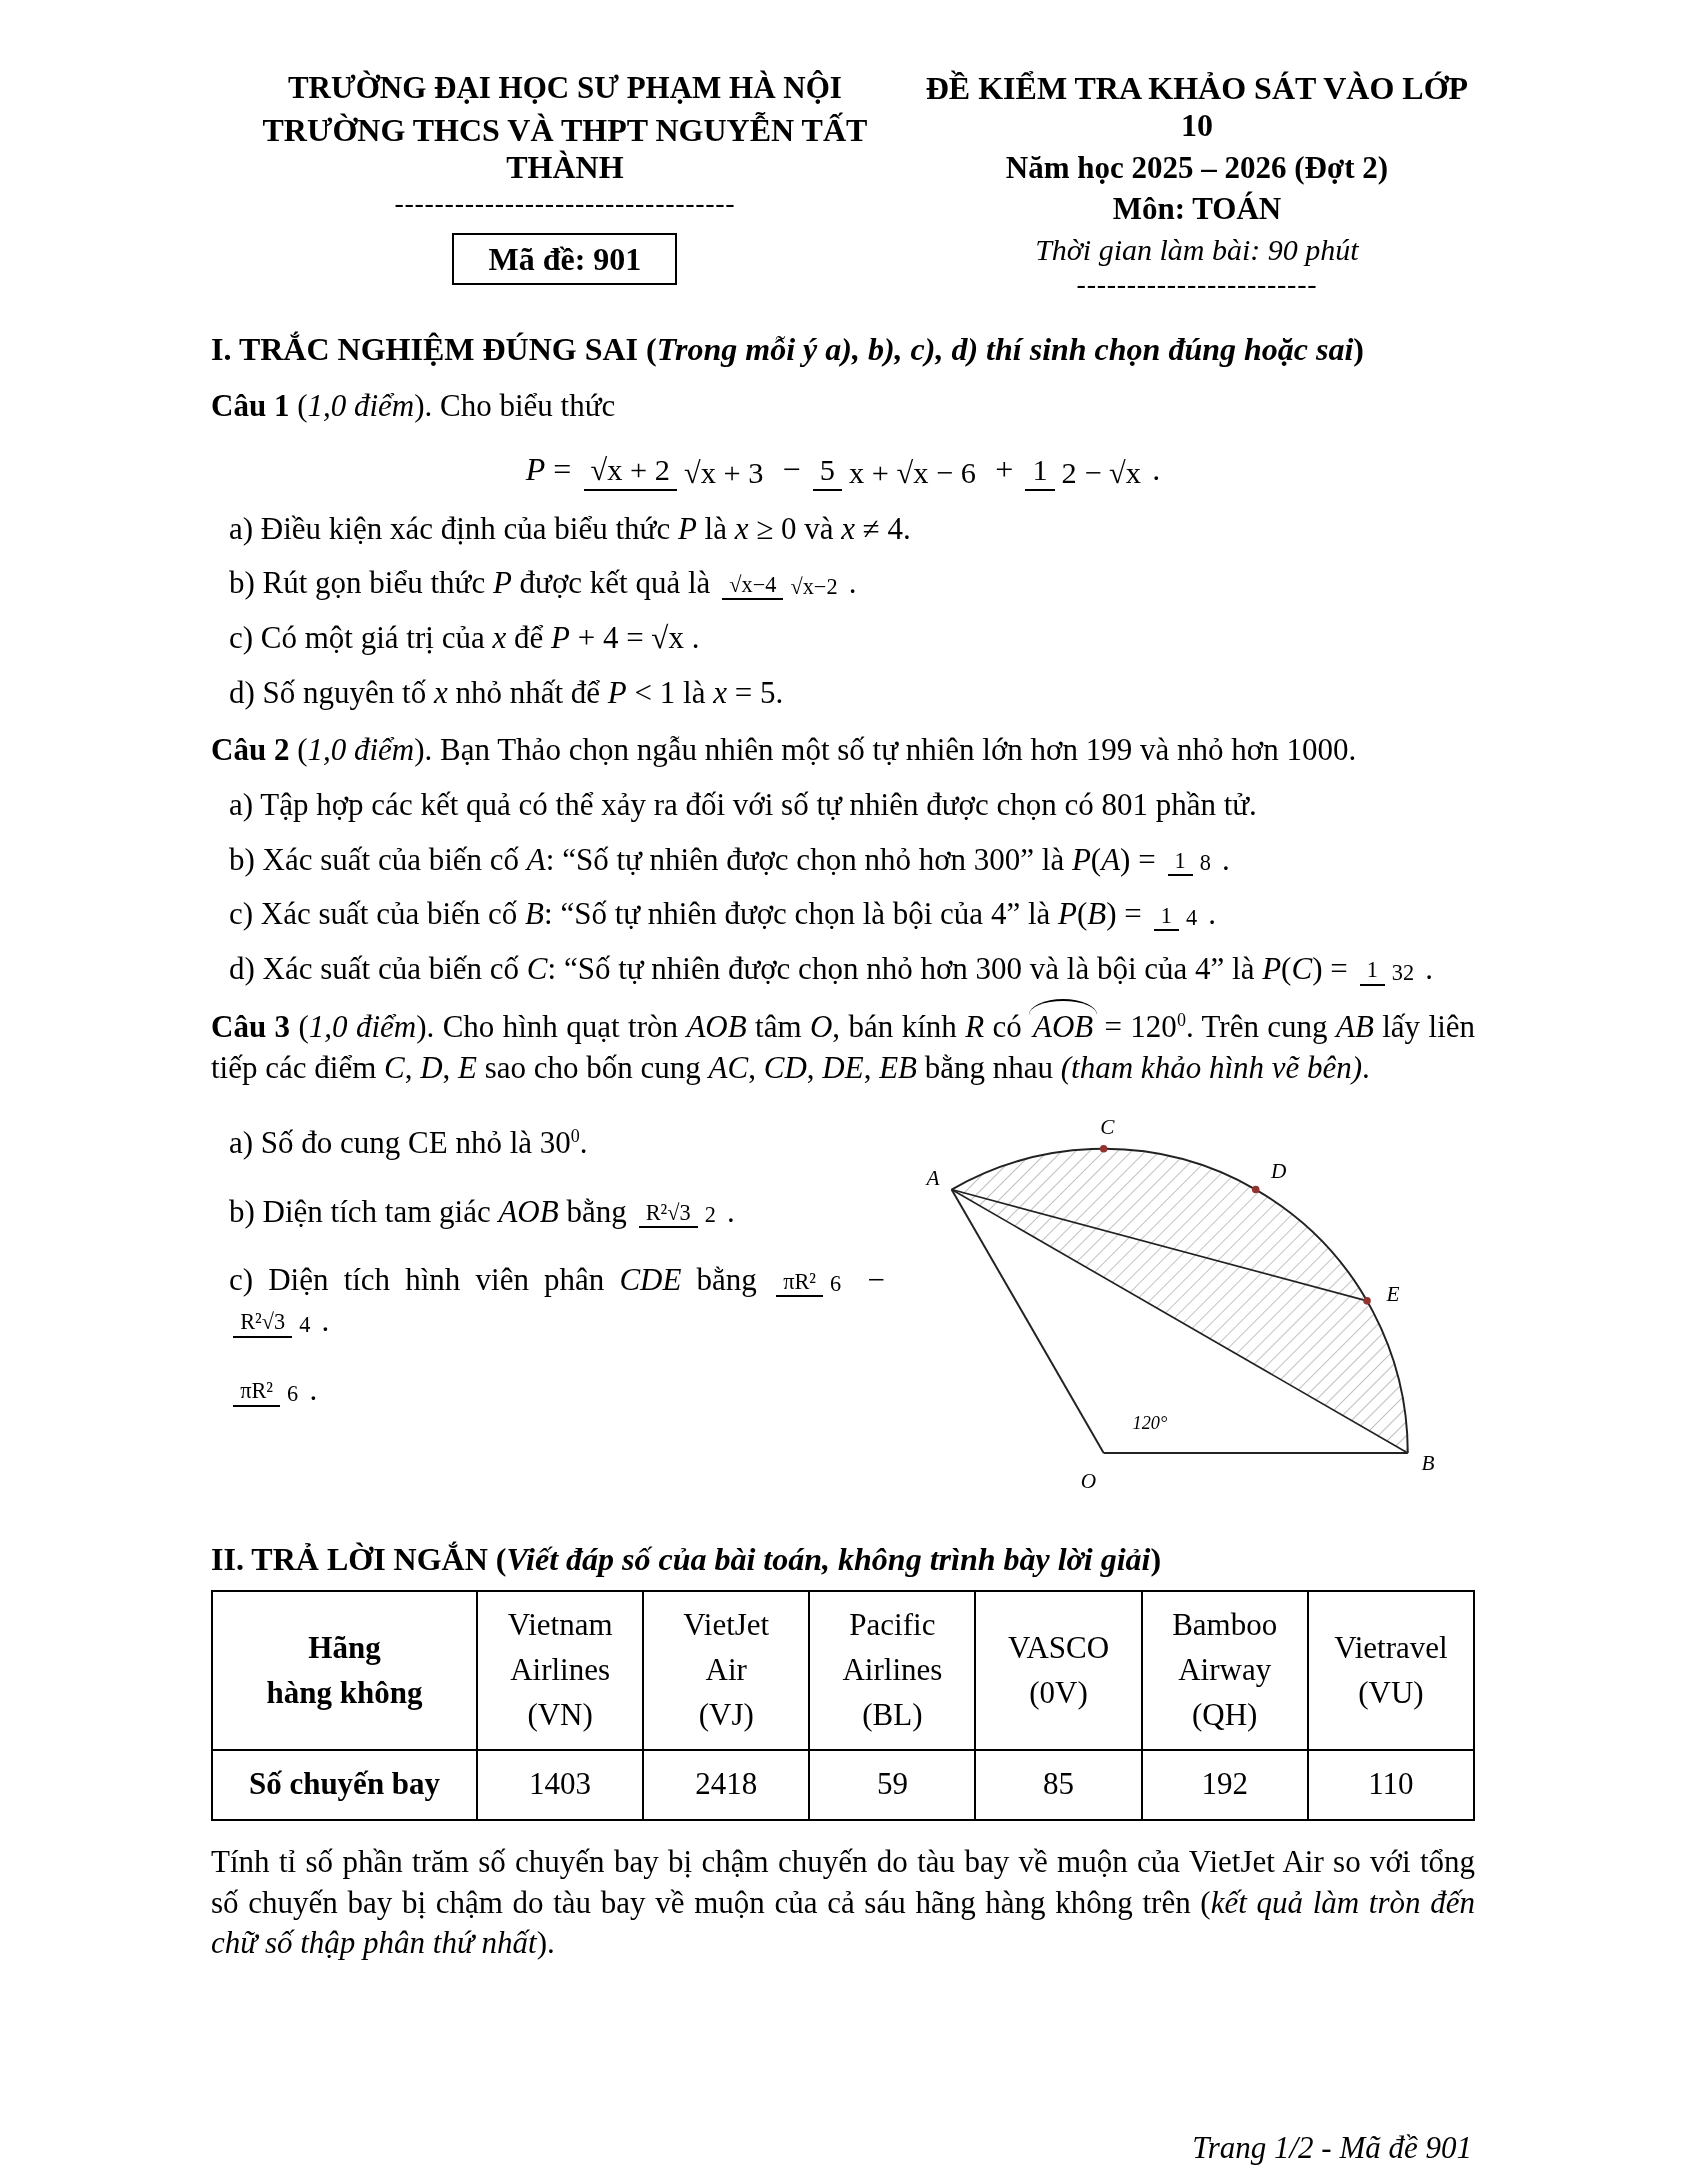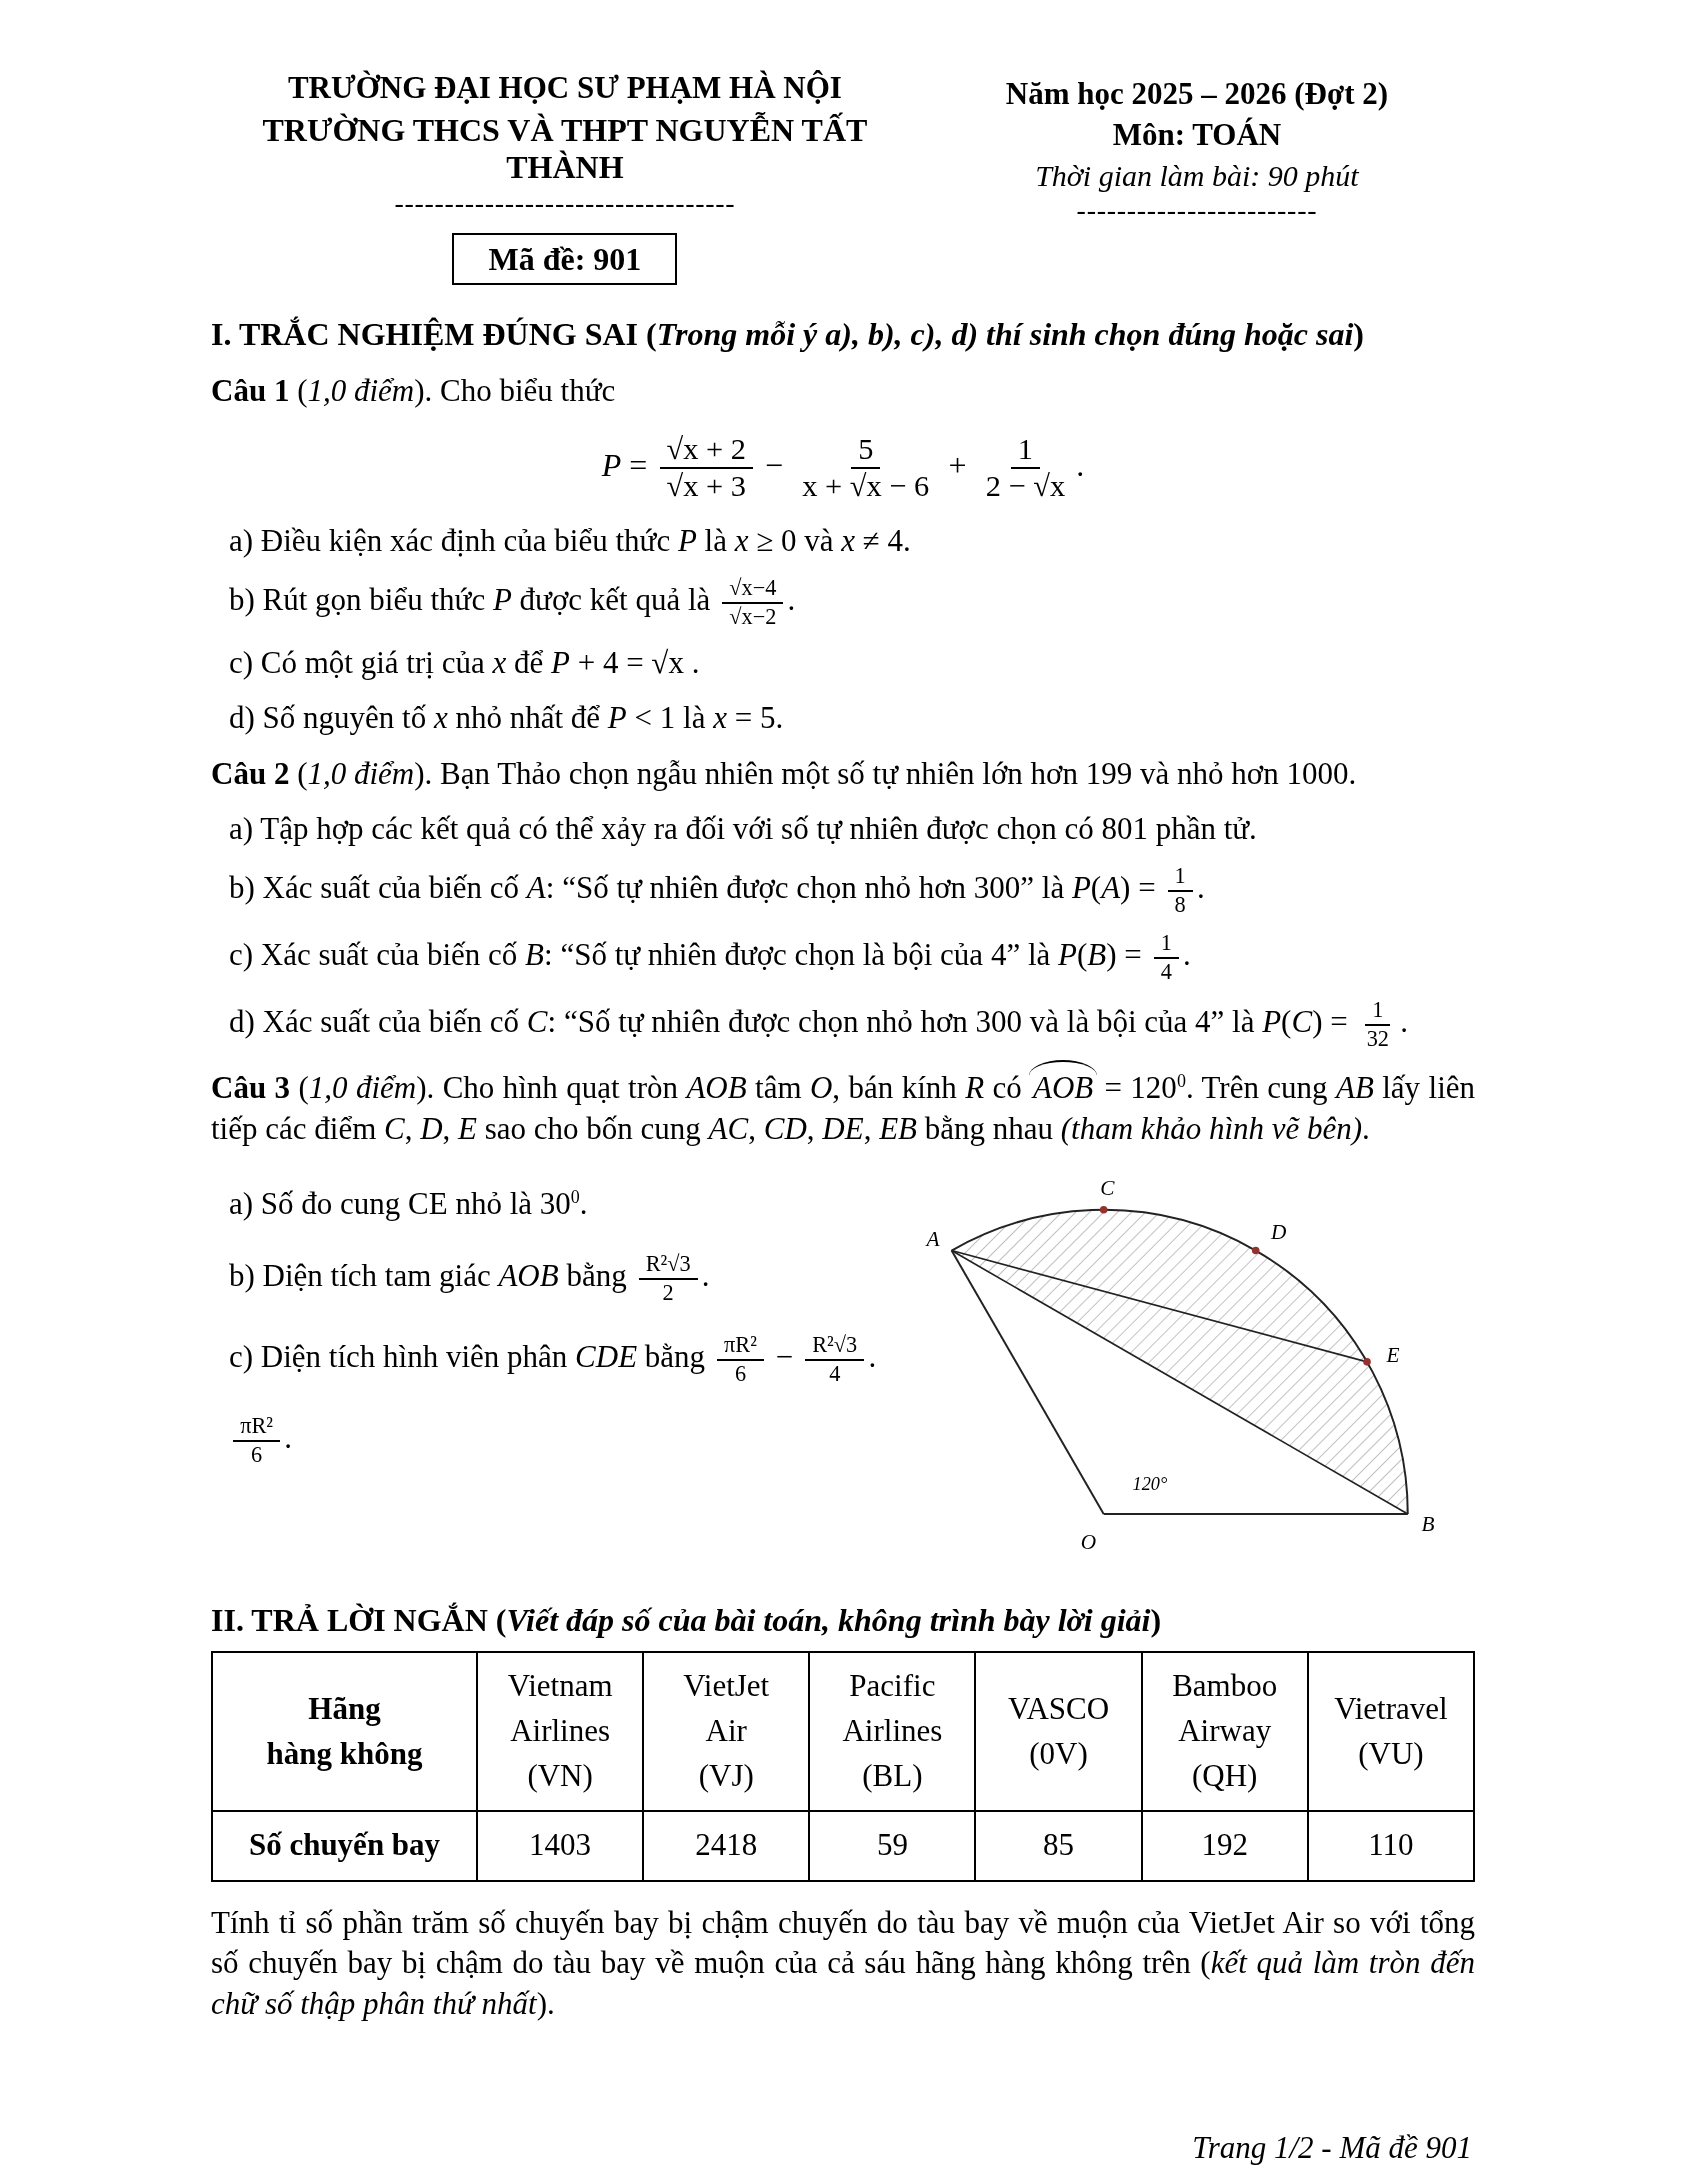--- a/index.html
+++ b/index.html
@@ -42,21 +42,21 @@
   .seg-i { font-style: italic; }
   .seg-bi { font-weight: bold; font-style: italic; }
   .seg-m { font-style: italic; }
   .seg-sup { vertical-align: super; font-size: 18px; line-height: 0; }
   .seg-hat { font-style: italic; position: relative; display: inline-block; padding: 1.4px 2.8px 0; }
   .seg-hat::before {
     content: ""; position: absolute; left: -1.4px; right: -1.4px; top: -7px; height: 14px;
     border-top: 2.1px solid #000; border-radius: 50% 50% 0 0 / 100% 100% 0 0;
   }
 
-  .frac { display: inline-flex; flex-direction: column; align-items: center;
+  .frac { display: inline-flex; align-items: center;
           vertical-align: middle; line-height: 1.08; text-align: left;
           margin: 0 4.2px; font-size: 0.72em; }
   .formula .frac { font-size: 0.95em; }
   .frac .num { padding: 0 7px 1.4px; border-bottom: 2.1px solid #000; }
   .frac .den { padding: 1.4px 7px 0; }
 
   
   .c3-wrap { display: flex; align-items: flex-start; gap: 7px; margin-top: 14px; }
   .c3-left { flex: 1; min-width: 0; }
   .c3-right { width: 583px; display: flex; justify-content: center; padding-top: 4.2px; }
@@ -84,20 +84,21 @@
   <div class="header">
     <div class="header-left">
       <div class="h-school1">TRƯỜNG ĐẠI HỌC SƯ PHẠM HÀ NỘI</div>
       <div class="h-school2">TRƯỜNG THCS VÀ THPT NGUYỄN TẤT THÀNH</div>
       <div class="h-dashes">----------------------------------</div>
       <div class="h-codewrap">
         <span class="h-code">Mã đề: 901</span>
       </div>
     </div>
     <div class="header-right">
+      <div class="h-title">ĐỀ KIỂM TRA KHẢO SÁT VÀO LỚP 10</div>
       <div class="h-sub">Năm học 2025 – 2026 (Đợt 2)</div>
       <div class="h-subject">Môn: TOÁN</div>
       <div class="h-time">Thời gian làm bài: 90 phút</div>
       <div class="h-dashes">------------------------</div>
     </div>
   </div>
 
   <div>
       <div class="line section-title"><span class="seg-b">I. TRẮC NGHIỆM ĐÚNG SAI (</span><span class="seg-bi">Trong mỗi ý a), b), c), d) thí sinh chọn đúng hoặc sai</span><span class="seg-b">)</span></div>
       <div class="line para"><span class="seg-b">Câu 1</span><span class="seg-t"> (</span><span class="seg-i">1,0 điểm</span><span class="seg-t">). Cho biểu thức</span></div>

